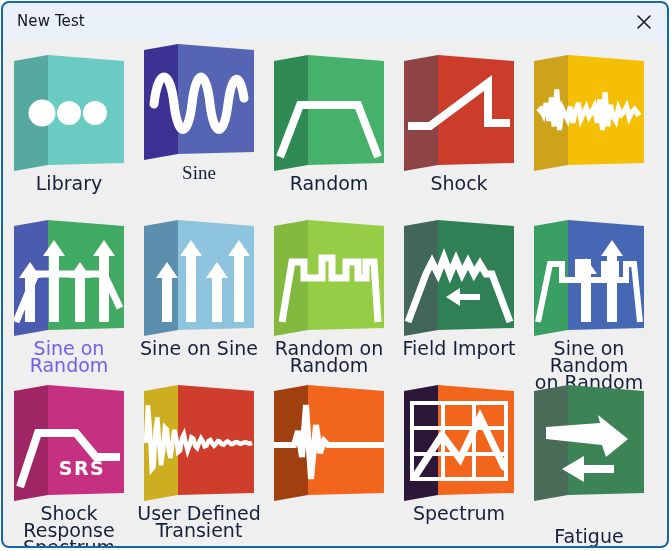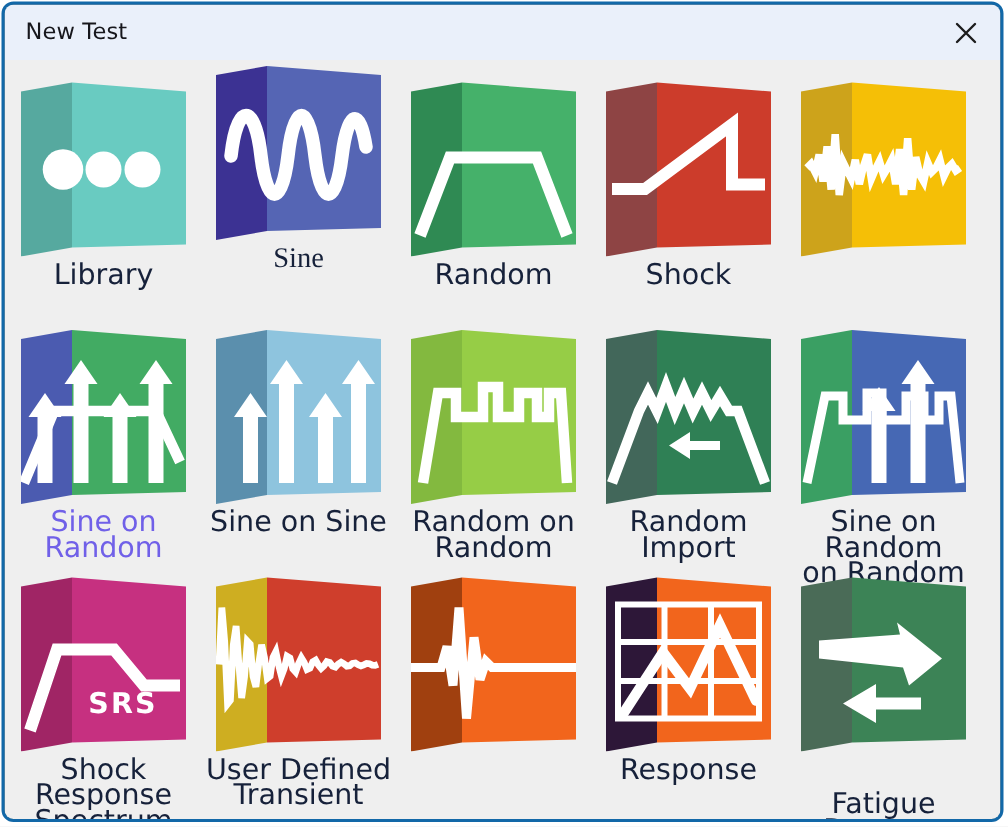--- a/index.html
+++ b/index.html
@@ -287,21 +287,21 @@
             <g>
               <path d="M4,8 L38,2 L38,112 L4,118 Z" fill="#42675a"></path>
               <path d="M38,2 L114,8 L114,110 L38,112 Z" fill="#2f8055"></path>
             </g>
             <g clip-path="url(#clip-random-import)">
               <path d="M8,104 L26,56 L32,44 L38,56 L44,40 L50,56 L56,42 L62,56 L68,44 L74,56 L80,46 L86,56 L92,56 L110,104" stroke="#ffffff" fill="none" stroke-linejoin="miter" stroke-width="7"></path>
               <path d="M80,76 L60,76 L60,70 L46,79 L60,88 L60,82 L80,82 Z" fill="#fff"></path>
             </g>
           </svg>
         </div>
-        <div class="tile-label">Random Import</div>
+        <div class="tile-label">Field Import</div>
       </div>
       <div class="tile" style="left: 521px; top: 178px;">
         <div class="icon-wrap">
           <svg viewBox="0 0 118 118" width="118" height="118">
             <defs>
               <clipPath id="clip-sine-on-random-on-random">
                 <path d="M4,8 L38,2 L38,112 L4,118 Z M38,2 L114,8 L114,110 L38,112 Z"></path>
               </clipPath>
               <linearGradient id="lg-sine-on-random-on-random" x1="0" y1="0" x2="1" y2="0">
                 <stop offset="0%" stop-color="#3a9f63"></stop>
@@ -411,21 +411,21 @@
             </g>
             <g clip-path="url(#clip-analyzer)">
               <g stroke="#ffffff" fill="none" stroke-linejoin="miter" stroke-width="4">
                 <rect x="12" y="20" width="94" height="76"></rect>
                 <path d="M43,20 L43,96 M74,20 L74,96 M12,45 L106,45 M12,71 L106,71"></path>
               </g>
               <path d="M16,92 L42,52 L60,76 L80,34 L104,84" stroke="#ffffff" fill="none" stroke-linejoin="miter" stroke-width="7" stroke-linecap="round"></path>
             </g>
           </svg>
         </div>
-        <div class="tile-label">Response</div>
+        <div class="tile-label">Spectrum</div>
       </div>
       <div class="tile" style="left: 521px; top: 343px; gap: 23px;">
         <div class="icon-wrap">
           <svg viewBox="0 0 118 118" width="118" height="118">
             <defs>
               <clipPath id="clip-fatigue-damage">
                 <path d="M4,8 L38,2 L38,112 L4,118 Z M38,2 L114,8 L114,110 L38,112 Z"></path>
               </clipPath>
               <linearGradient id="lg-fatigue-damage" x1="0" y1="0" x2="1" y2="0">
                 <stop offset="0%" stop-color="#4a6b57"></stop>

